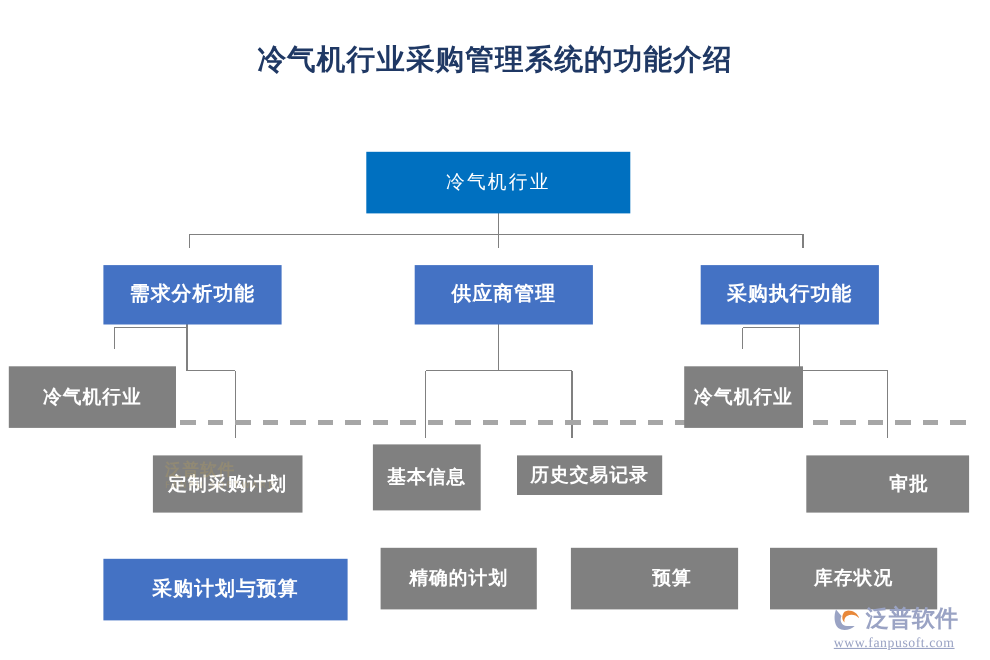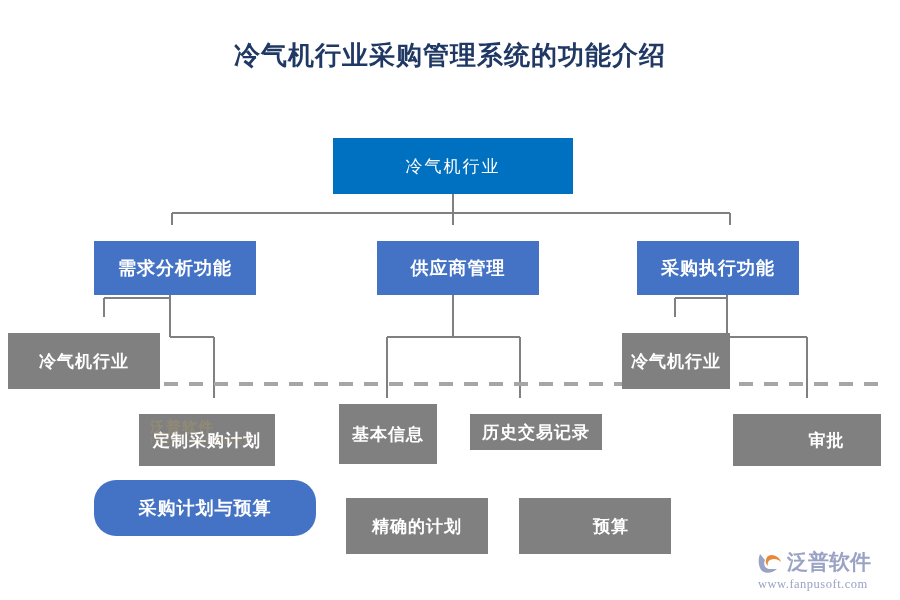--- a/index.html
+++ b/index.html
@@ -120,20 +120,21 @@
     letter-spacing: 0px;
     line-height: 1;
   }
   #brand-logo .brand-url {
     font-size: 12.5px;
     color: #9aa3c4;
     font-family: "Liberation Serif", "DejaVu Serif", serif;
     letter-spacing: 0.5px;
     margin-top: 2px;
     margin-left: 1px;
+    text-decoration: underline;
   }
 </style>
 </head>
 <body>
 
 <div id="canvas">
 
   <div id="page-title">冷气机行业采购管理系统的功能介绍</div>
 
   <svg id="connectors" viewBox="0 0 900 600" width="900" height="600" xmlns="http://www.w3.org/2000/svg">
@@ -177,23 +178,24 @@
   <div class="node blue" style="left:637px; top:225px; width:162px; height:54px;">采购执行功能</div>
 
   <div class="node gray" style="left:8px; top:317px; width:152px; height:56px;">冷气机行业</div>
   <div class="node gray" style="left:622px; top:317px; width:108px; height:56px;">冷气机行业</div>
 
   <div class="node gray" style="left:139px; top:398px; width:136px; height:52px;">定制采购计划</div>
   <div class="node gray" style="left:339px; top:388px; width:98px; height:60px;">基本信息</div>
   <div class="node gray" style="left:470px; top:398px; width:132px; height:36px;">历史交易记录</div>
   <div class="node gray" style="left:733px; top:398px; width:148px; height:52px;padding-left:39px;">审批</div>
 
-  <div class="node bluewide" style="left:94px; top:464px; width:222px; height:56px;border-radius:22px;">采购计划与预算</div>
+  <div class="node bluewide" style="left:94px; top:492px; width:222px; height:56px;">采购计划与预算</div>
   <div class="node gray" style="left:346px; top:482px; width:142px; height:56px;">精确的计划</div>
   <div class="node gray" style="left:519px; top:482px; width:152px; height:56px;padding-left:32px;">预算</div>
+  <div class="node gray" style="left:700px; top:482px; width:152px; height:56px;">库存状况</div>
 
   <div id="watermark">
     <div class="wm-text">泛普软件</div>
     <div class="wm-sub">FANPU SOFTWARE</div>
   </div>
 
   <div id="brand-logo">
     <div class="brand-row">
       <svg width="26" height="24" viewBox="0 0 26 24">
         <path d="M3,3 C1,8 1,16 5,20 C9,23 16,22 20,18 L13,18 C8,18 6,13 8,9 Z" fill="#9aa3c4"></path>

